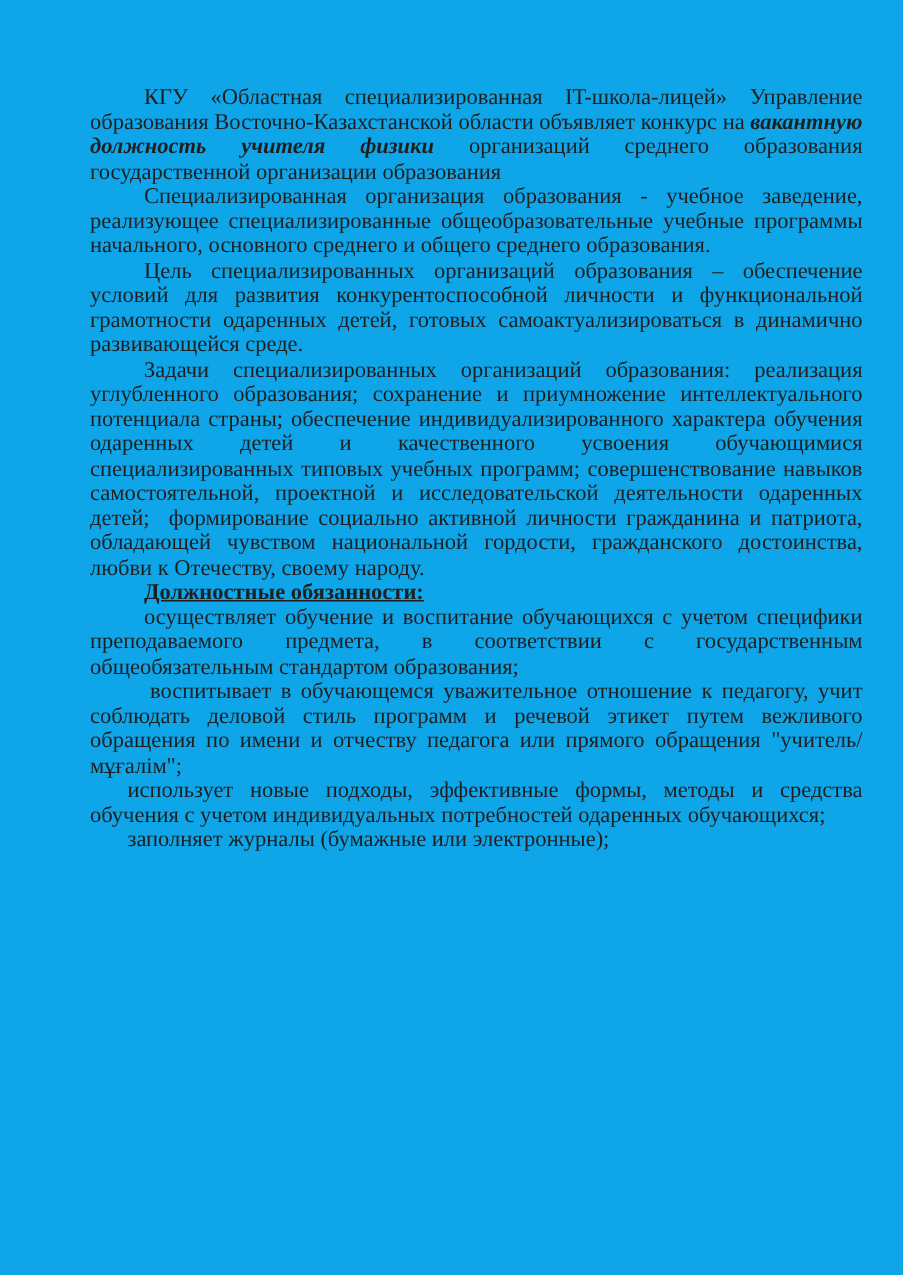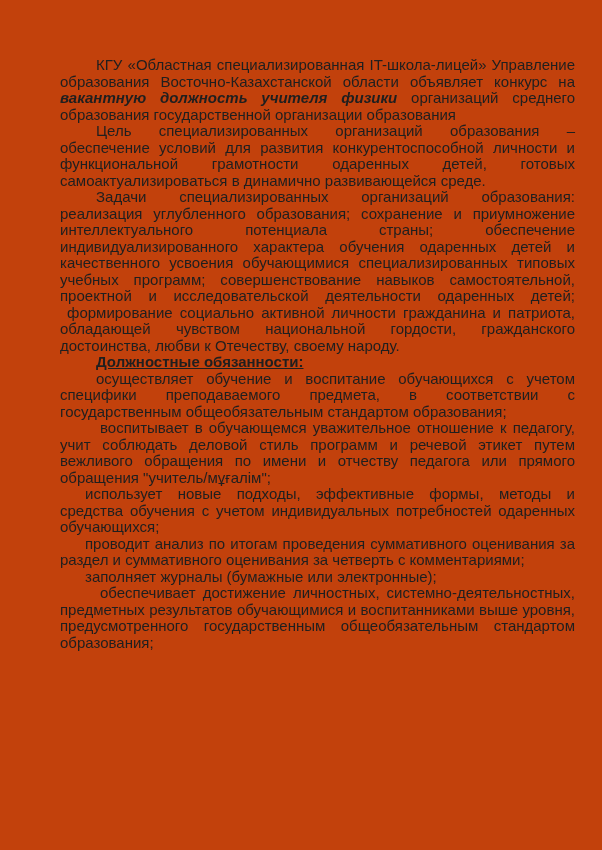--- a/index.html
+++ b/index.html
@@ -5,24 +5,24 @@
   html, body {
     margin: 0;
     padding: 0;
     background: #ffffff;
   }
   .page {
     position: relative;
     width: 602px;
     height: 850px;
     box-sizing: border-box;
-    background: #c2410c;
+    background: #0ea5e9;
     padding: 57px 27px 0 60px;
     overflow: hidden;
-    font-family: Liberation Sans, sans-serif;
+    font-family: Liberation Serif, serif;
     font-size: 15px;
     line-height: 16.5px;
     color: #1f1f1f;
   }
   .doc-body p.para {
     margin: 0;
     text-align: justify;
     text-justify: inter-word;
   }
   .indent-lg { text-indent: 40px; }
@@ -33,23 +33,22 @@
   .seg.bold { font-weight: bold; }
   .seg.bold-italic { font-weight: bold; font-style: italic; }
   .seg.bold-underline { font-weight: bold; text-decoration: underline; }
 </style>
 </head>
 <body>
 
 <div class="page">
   <div class="doc-body">
       <p class="para indent-md"><span class="seg regular">КГУ «Областная специализированная IT-школа-лицей» Управление образования Восточно-Казахстанской области объявляет конкурс на </span><span class="seg bold-italic">вакантную должность учителя физики</span><span class="seg regular"> организаций среднего образования государственной организации образования</span></p>
+      <p class="para indent-md"><span class="seg regular">Специализированная организация образования - учебное заведение, реализующее специализированные общеобразовательные учебные программы начального, основного среднего и общего среднего образования.</span></p>
       <p class="para indent-md"><span class="seg regular">Цель специализированных организаций образования – обеспечение условий для развития конкурентоспособной личности и функциональной грамотности одаренных детей, готовых самоактуализироваться в динамично развивающейся среде.</span></p>
       <p class="para indent-md"><span class="seg regular">Задачи специализированных организаций образования: реализация углубленного образования; сохранение и приумножение интеллектуального потенциала страны; обеспечение индивидуализированного характера обучения одаренных детей и качественного усвоения обучающимися специализированных типовых учебных программ; совершенствование навыков самостоятельной, проектной и исследовательской деятельности одаренных детей; &nbsp;формирование социально активной личности гражданина и патриота, обладающей чувством национальной гордости, гражданского достоинства, любви к Отечеству, своему народу.</span></p>
       <p class="para indent-md"><span class="seg bold-underline">Должностные обязанности:</span></p>
       <p class="para indent-md"><span class="seg regular">осуществляет обучение и воспитание обучающихся с учетом специфики преподаваемого предмета, в соответствии с государственным общеобязательным стандартом образования;</span></p>
       <p class="para indent-lg"><span class="seg regular">воспитывает в обучающемся уважительное отношение к педагогу, учит соблюдать деловой стиль программ и речевой этикет путем вежливого обращения по имени и отчеству педагога или прямого обращения "учитель/мұғалім";</span></p>
       <p class="para indent-sm"><span class="seg regular">использует новые подходы, эффективные формы, методы и средства обучения с учетом индивидуальных потребностей одаренных обучающихся;</span></p>
-      <p class="para indent-sm"><span class="seg regular">проводит анализ по итогам проведения суммативного оценивания за раздел и суммативного оценивания за четверть с комментариями;</span></p>
       <p class="para indent-sm"><span class="seg regular">заполняет журналы (бумажные или электронные);</span></p>
-      <p class="para indent-lg"><span class="seg regular">обеспечивает достижение личностных, системно-деятельностных, предметных результатов обучающимися и воспитанниками выше уровня, предусмотренного государственным общеобязательным стандартом образования;</span></p>
     </div>
 </div>
 
 </body></html>

